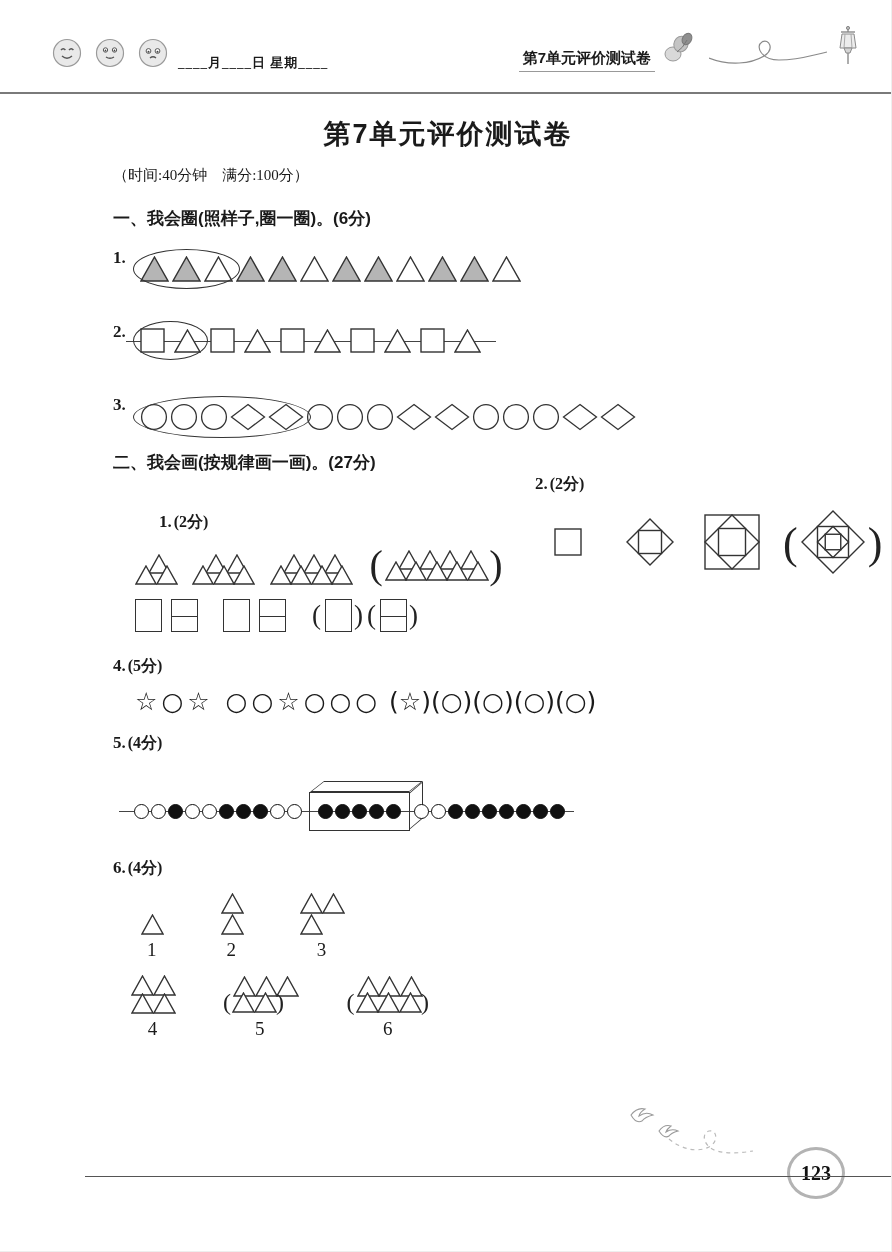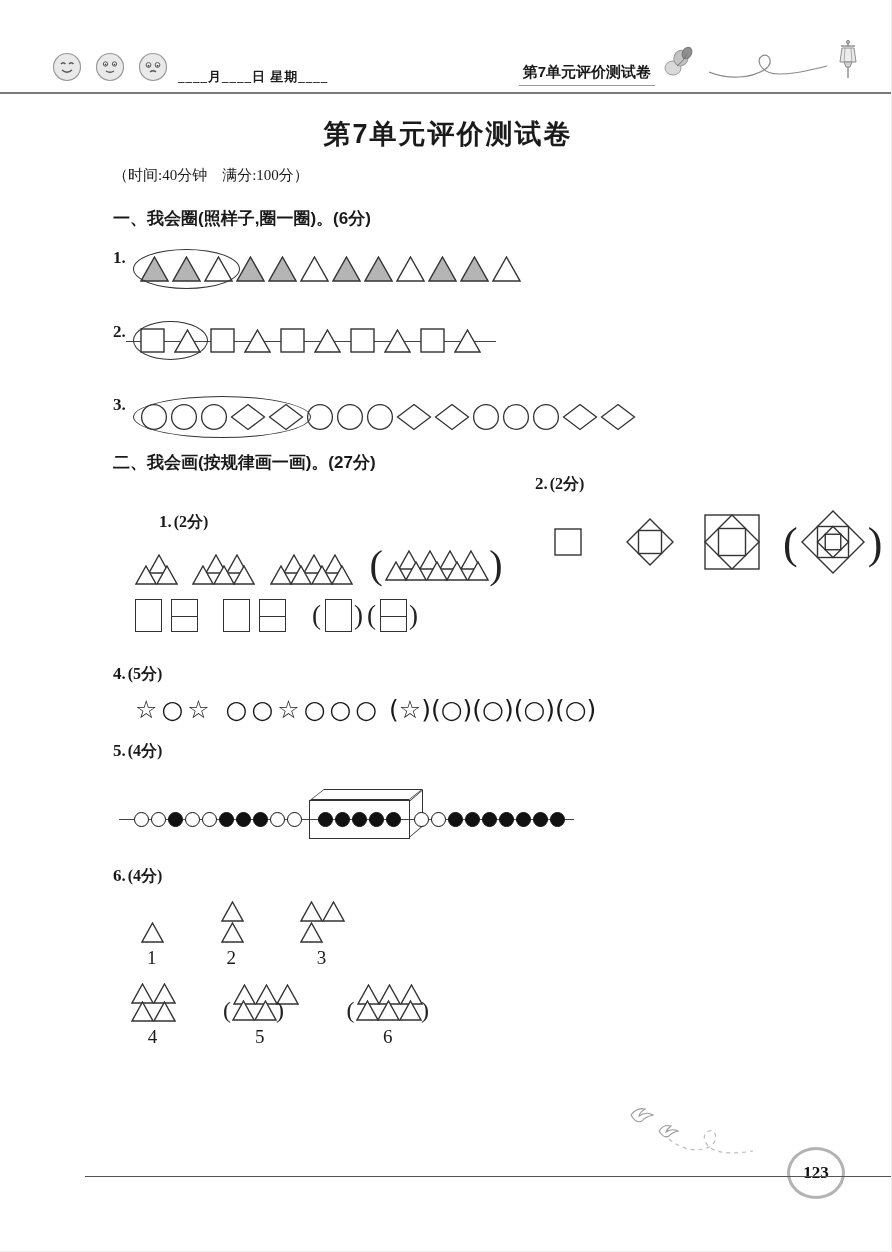--- a/index.html
+++ b/index.html
@@ -2,21 +2,21 @@
 <html><head>
 <meta charset="utf-8">
 <style>
   html,body{margin:0;padding:0;}
   body{width:892px;height:1252px;background:#fff;position:relative;overflow:hidden;
        font-family:"Liberation Sans","DejaVu Sans",sans-serif;color:#1a1a1a;
        border-right:1px solid #eee;border-bottom:1px solid #eee;box-sizing:border-box;}
 
   
   .hdr{position:absolute;top:0;left:0;right:0;height:92px;border-bottom:2px solid #7a7a7a;}
-  .hdr-inner{position:absolute;left:52px;right:30px;bottom:6px;display:flex;align-items:flex-end;}
+  .hdr-inner{position:absolute;left:52px;right:30px;bottom:20px;display:flex;align-items:flex-end;}
   .faces{display:flex;gap:13px;align-items:flex-end;}
   .date-line{font-family:"Liberation Serif","DejaVu Serif",serif;font-weight:bold;font-size:13px;
              margin-left:10px;letter-spacing:1px;white-space:nowrap;}
   .hdr-right{margin-left:auto;display:flex;align-items:flex-end;}
   .unit-label{font-size:15px;font-weight:bold;border-bottom:1.5px solid #999;padding:0 4px 3px 4px;white-space:nowrap;}
   .deco{margin-left:6px;}
 
   
   .content{padding:110px 48px 0 113px;}
   .main-title{text-align:center;font-size:27px;font-weight:bold;letter-spacing:2px;margin:6px 60px 0 0;}
@@ -86,21 +86,21 @@
   .fig6-row.r2{gap:48px;margin-left:18px;}
   .fig6{display:inline-flex;flex-direction:column;align-items:center;}
   .fig6 .pyr{align-items:flex-start;}
   .fig6-label{font-family:"Liberation Serif","DejaVu Serif",serif;font-size:19px;margin-top:4px;}
 
   
   .foot-line{position:absolute;left:85px;right:0;bottom:74px;border-top:1.6px solid #555;}
   .foot-deco{position:absolute;right:120px;bottom:80px;}
   .page-circle{position:absolute;right:46px;bottom:52px;width:52px;height:46px;border:3px solid #b3b3b3;
                border-radius:50%;display:flex;align-items:center;justify-content:center;
-               font-family:"Liberation Serif","DejaVu Serif",serif;font-weight:bold;font-size:17px;color:#111;background:#fff;}
+               font-family:"Liberation Serif","DejaVu Serif",serif;font-weight:bold;font-size:20px;color:#111;background:#fff;}
 </style>
 </head>
 <body>
 
 <div class="hdr">
   <div class="hdr-inner">
     <div class="faces">
       <span><svg width="30" height="30">
             <circle cx="15" cy="15" r="13.5" fill="#e9e9e9" stroke="#9a9a9a" stroke-width="1.2"></circle>
             <path d="M9 12 q2.2 -2.6 4.4 0 M17 12 q2.2 -2.6 4.4 0" stroke="#555" fill="none" stroke-width="1.5"></path>
@@ -561,21 +561,21 @@
           <span class="par">)</span>
         </span>
         <span class="prow">
           <span class="par">(</span>
           <span class="rct prct div" style="margin-right:1px;"></span>
           <span class="par">)</span>
         </span>
       </div>
   </div>
 
-  <div style="margin-top:32px;">
+  <div style="margin-top:24px;">
     <div class="ilabel"><span>4.</span><span class="score">(5分)</span></div>
     <div class="starline"><span>☆○☆ ○○☆○○○</span><span class="answers">(☆)(○)(○)(○)(○)</span></div>
   </div>
 
   <div style="margin-top:17px;">
     <div class="ilabel"><span>5.</span><span class="score">(4分)</span></div>
     <div class="bead-line">
         <span class="bd "></span>
         <span class="bd "></span>
         <span class="bd b"></span>

